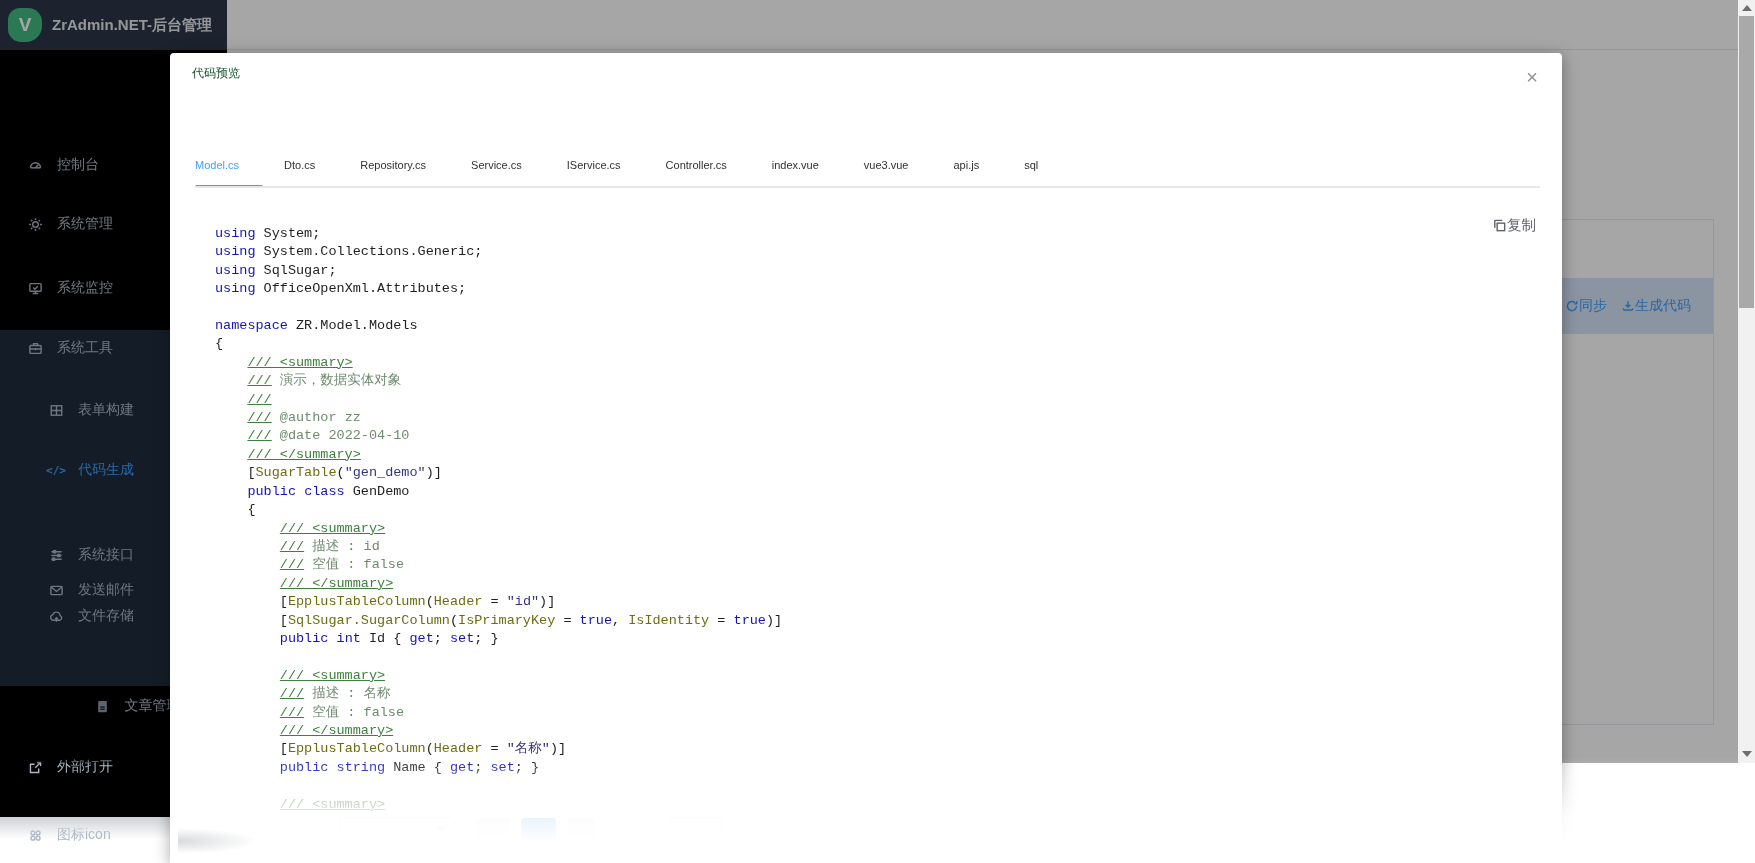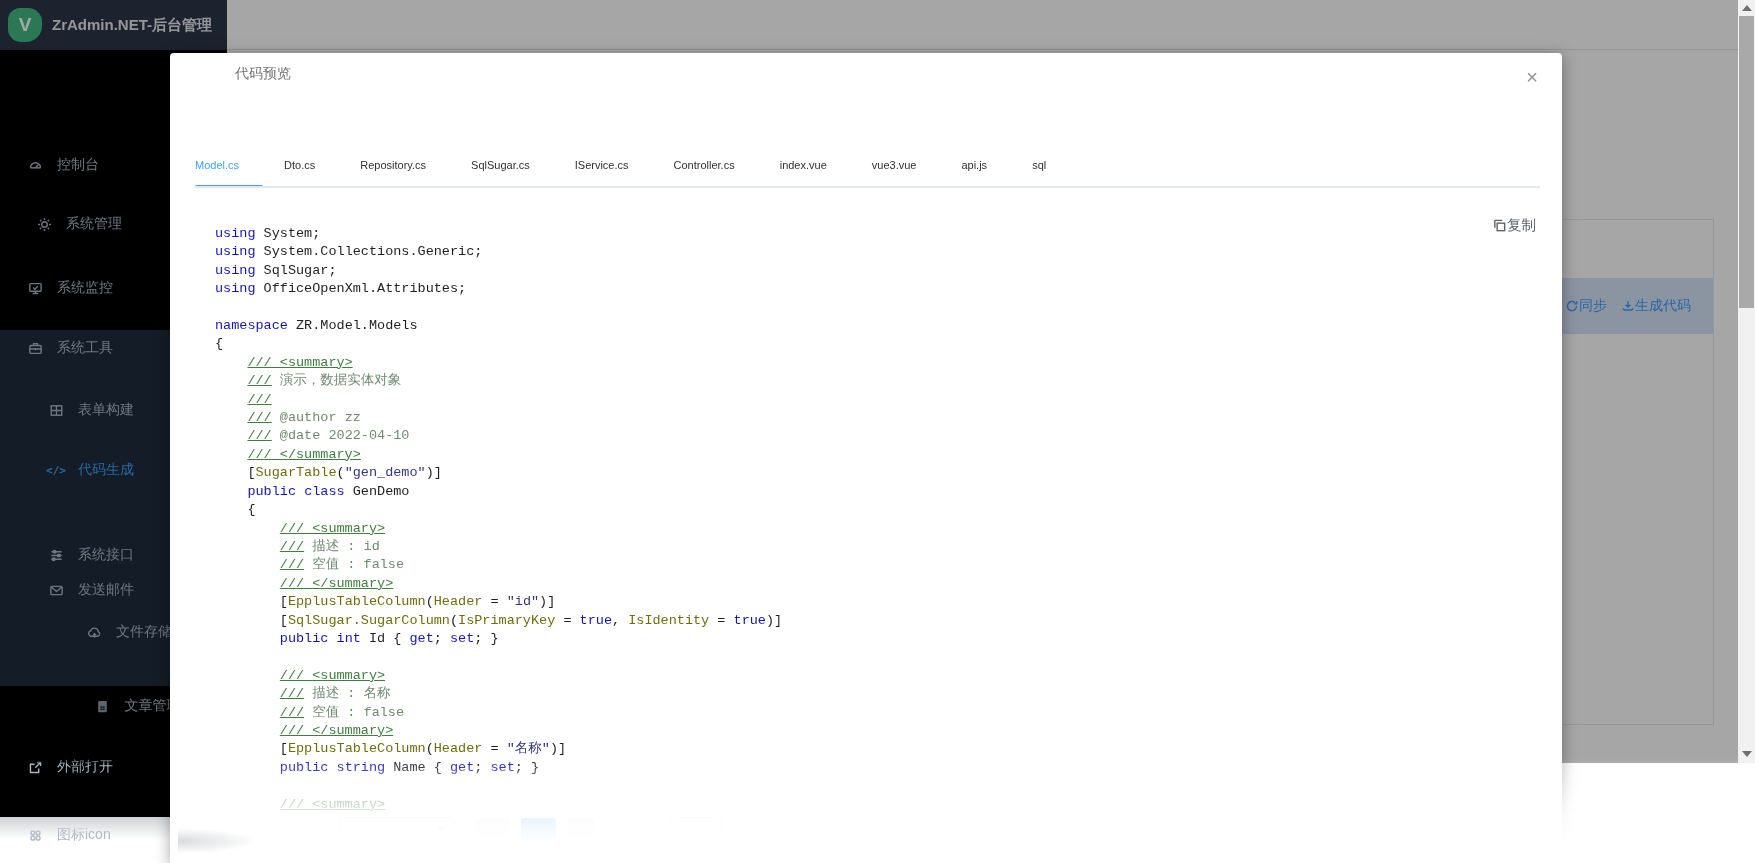--- a/index.html
+++ b/index.html
@@ -43,21 +43,21 @@
   .bg-panel { position:absolute; left:1200px; top:219px; width:514px; height:506px; background:#fff; border:1px solid #e3e8ee; z-index:1; }
   .bg-toolbar { position:absolute; left:0; top:58px; width:512px; height:56px; background:#d6e4f7; display:flex; align-items:center; justify-content:flex-end; gap:14px; padding-right:22px; color:#409eff; font-size:14px; }
   .bg-link { display:flex; align-items:center; cursor:pointer; color:#409eff; }
   .bg-link svg { width:14px; height:14px; }
 
   
   .overlay { position:absolute; left:0; top:0; width:1738px; height:763px; background:rgba(0,0,0,0.35); z-index:50; }
 
   
   .dialog { position:absolute; left:170px; top:53px; width:1392px; height:810px; background:#fff; border-radius:4px 4px 0 0; box-shadow:0 3px 16px rgba(0,0,0,.35); z-index:100; }
-  .dlg-title { position:absolute; left:22px; top:12px; font-size:14px; color:#737373;margin-left:43px; }
+  .dlg-title { position:absolute; left:22px; top:12px; font-size:12px; color:#14532d; }
   .dlg-close { position:absolute; right:24px; top:14px; font-size:20px; color:#909399; cursor:pointer; line-height:1; }
   .tabs { position:absolute; left:25px; top:92px; right:22px; height:42px; display:flex; gap:45px; font-size:11px; color:#303133; }
   .tab { cursor:pointer; padding-top:14px; white-space:nowrap; }
   .tab.active { color:#409eff; }
   .tabs-divider { position:absolute; left:25px; right:22px; top:133px; height:2px; background:#e4e7ed; }
   .tab-bar { position:absolute; left:25px; top:132px; width:68px; height:3px; background:#409eff; border-radius:2px; }
   .copy-btn { position:absolute; right:26px; top:163px; display:flex; align-items:center; color:#5f6368; font-size:14.5px; cursor:pointer; }
   .copy-btn svg { width:15px; height:15px; }
   .codeblock { position:absolute; left:45px; top:172px; font-family:Liberation Mono, monospace; font-size:13.5px; line-height:18.4px; white-space:pre; color:#1f1f1f; }
   .tk-k { color:#1414b8; }
@@ -165,21 +165,21 @@
         <div class="side-item" style="top: 90px;">
           <span class="sicon">
             <svg viewBox="0 0 16 16" fill="none" stroke="currentColor" stroke-width="1.5">
               <path d="M2.6 10.5a5.4 5.4 0 0 1 10.8 0"></path>
               <path d="M8 10.5L10.7 7.2"></path>
               <path d="M2.6 10.5h10.8"></path>
             </svg>
           </span>
           <span>控制台</span>
         </div>
-        <div class="side-item" style="top: 149px; margin-left: 9px;">
+        <div class="side-item" style="top: 149px;">
           <span class="sicon">
             <svg viewBox="0 0 16 16" fill="none" stroke="currentColor" stroke-width="1.5">
               <circle cx="8" cy="8" r="3"></circle>
               <path d="M8 1.2v2M8 12.8v2M1.2 8h2M12.8 8h2M3.2 3.2l1.4 1.4M11.4 11.4l1.4 1.4M12.8 3.2l-1.4 1.4M4.6 11.4l-1.4 1.4"></path>
             </svg>
           </span>
           <span>系统管理</span>
         </div>
         <div class="side-item" style="top: 213px;">
           <span class="sicon">
@@ -227,21 +227,21 @@
         </div>
         <div class="side-item sub" style="top: 515px;">
           <span class="sicon">
             <svg viewBox="0 0 16 16" fill="none" stroke="currentColor" stroke-width="1.5">
               <rect x="2" y="3.6" width="12" height="8.8" rx="1"></rect>
               <path d="M2.4 4.2L8 9l5.6-4.8"></path>
             </svg>
           </span>
           <span>发送邮件</span>
         </div>
-        <div class="side-item sub" style="top: 557px; padding-left: 38px;">
+        <div class="side-item sub" style="top: 541px;">
           <span class="sicon">
             <svg viewBox="0 0 16 16" fill="none" stroke="currentColor" stroke-width="1.4">
               <path d="M4.6 12a3 3 0 0 1-.5-5.9A4 4 0 0 1 11.9 7a2.6 2.6 0 0 1-.4 5H4.6z"></path>
               <path d="M8 13.6V9.4M6.4 10.8L8 9.2l1.6 1.6"></path>
             </svg>
           </span>
           <span>文件存储</span>
         </div>
         <div class="side-item sub" style="top: 631px; justify-content: center;">
           <span class="sicon">
@@ -305,21 +305,21 @@
 
   <div class="overlay"></div>
 
   <div class="dialog">
     <div class="dlg-title">代码预览</div>
     <div class="dlg-close">×</div>
     <div class="tabs" id="tabs">
         <span class="tab active">Model.cs</span>
         <span class="tab">Dto.cs</span>
         <span class="tab">Repository.cs</span>
-        <span class="tab">SqlSugar.cs</span>
+        <span class="tab">Service.cs</span>
         <span class="tab">IService.cs</span>
         <span class="tab">Controller.cs</span>
         <span class="tab">index.vue</span>
         <span class="tab">vue3.vue</span>
         <span class="tab">api.js</span>
         <span class="tab">sql</span>
       </div>
     <div class="tab-bar"></div>
     <div class="tabs-divider"></div>
     <div class="copy-btn">

